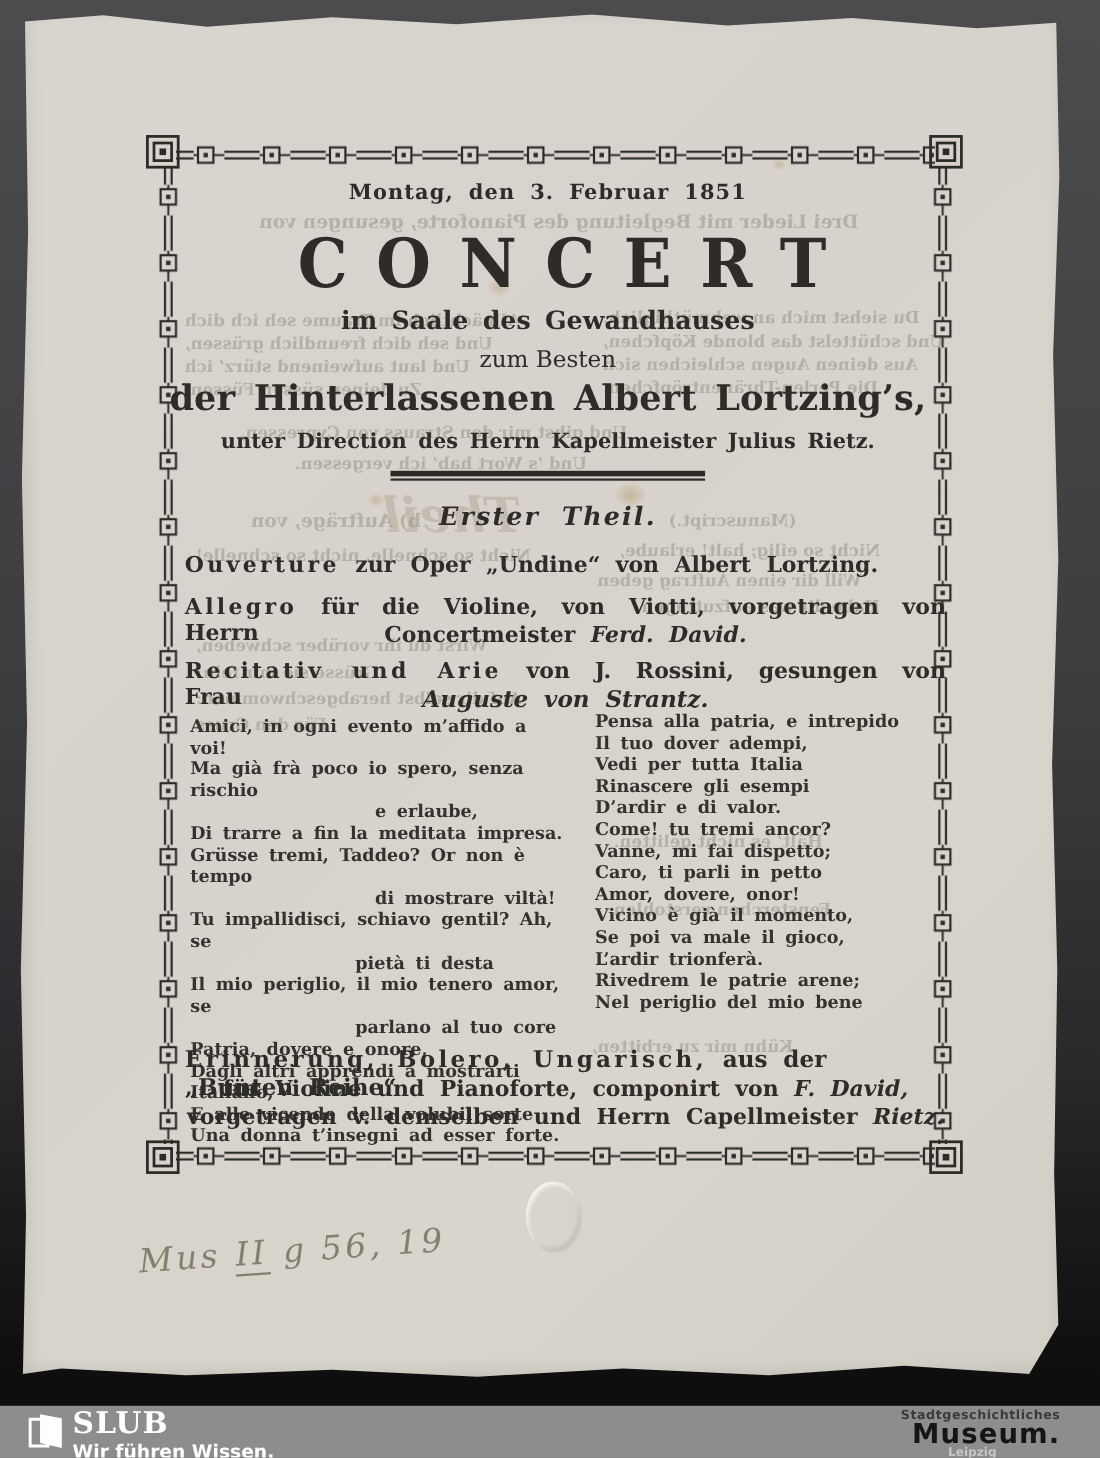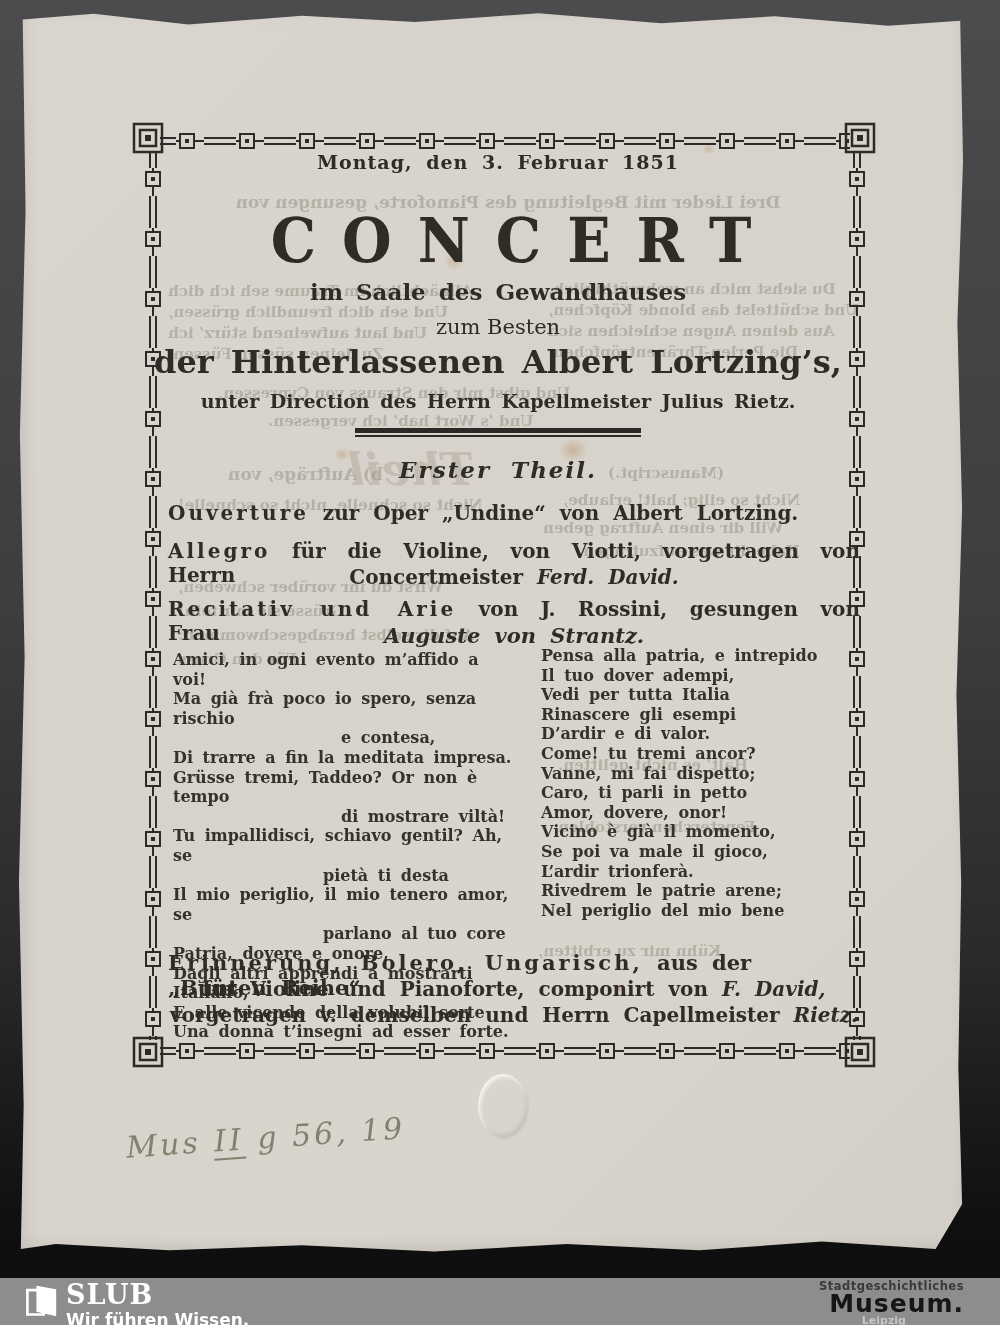--- a/index.html
+++ b/index.html
@@ -28,21 +28,21 @@
   .bt17{left:160px;top:566px;} .bt18{left:160px;top:590px;}
   .bt19{left:160px;top:614px;} .bt20{left:160px;top:638px;}
   .bt21{left:540px;top:806px;} .bt22{left:520px;top:930px;}
   .bt23{left:540px;top:744px;}
   .bt24{left:330px;top:432px;font-size:44px;font-style:italic;color:#a39383;opacity:.35;}
   
   .frame-strip{position:absolute;z-index:4;}
   
   .doc{position:absolute;z-index:3;color:#2e2c27;}
   .ctr{left:120px;width:720px;text-align:center;}
-  .date{top:139px;font-size:19px;font-weight:bold;letter-spacing:1px;word-spacing:6px;}
+  .date{top:152px;font-size:19px;font-weight:bold;letter-spacing:1px;word-spacing:6px;}
   .title{top:192px;font-size:57px;font-weight:bold;letter-spacing:26px;padding-left:26px;
          transform:scaleY(1.08);transform-origin:top;}
   .venue{top:266px;font-size:23px;font-weight:bold;word-spacing:5px;}
   .benefit{top:303px;font-size:21px;font-weight:normal;}
   .beneficiary{top:331px;font-size:32px;font-weight:bold;word-spacing:6px;}
   .direction{top:378px;font-size:19px;font-weight:bold;word-spacing:4px;}
   .divider{position:absolute;left:337px;top:416px;width:286px;z-index:3;}
   .divider .thick{height:5px;background:#2b2a26;}
   .divider .thin{height:1.6px;background:#2b2a26;margin-top:2px;}
   .part{top:444px;font-size:23px;font-weight:bold;font-style:italic;letter-spacing:2px;word-spacing:10px;}
@@ -213,21 +213,21 @@
 
   <div class="doc prog p2a just"><span class="lead">Allegro</span><span> für die Violine, von Viotti, vorgetragen von Herrn</span></div>
   <div class="doc prog p2b pc"><span>Concertmeister </span><span class="it">Ferd. David.</span></div>
 
   <div class="doc prog p3a just"><span class="lead">Recitativ und Arie</span><span> von J. Rossini, gesungen von Frau</span></div>
   <div class="doc prog p3b pc it">Auguste von Strantz.</div>
 
   <div class="doc col colL">
     <div>Amici, in ogni evento m’affido a voi!</div>
     <div>Ma già frà poco io spero, senza rischio</div>
-    <div class="ind2">e contesa,</div>
+    <div class="ind2">e erlaube,</div>
     <div>Di trarre a fin la meditata impresa.</div>
     <div>Grüsse tremi, Taddeo? Or non è tempo</div>
     <div class="ind2">di mostrare viltà!</div>
     <div>Tu impallidisci, schiavo gentil? Ah, se</div>
     <div class="ind">pietà ti desta</div>
     <div>Il mio periglio, il mio tenero amor, se</div>
     <div class="ind">parlano al tuo core</div>
     <div>Patria, dovere e onore,</div>
     <div>Dagli altri apprendi a mostrarti Italiano,</div>
     <div>E alle vicende della volubil sorte</div>

